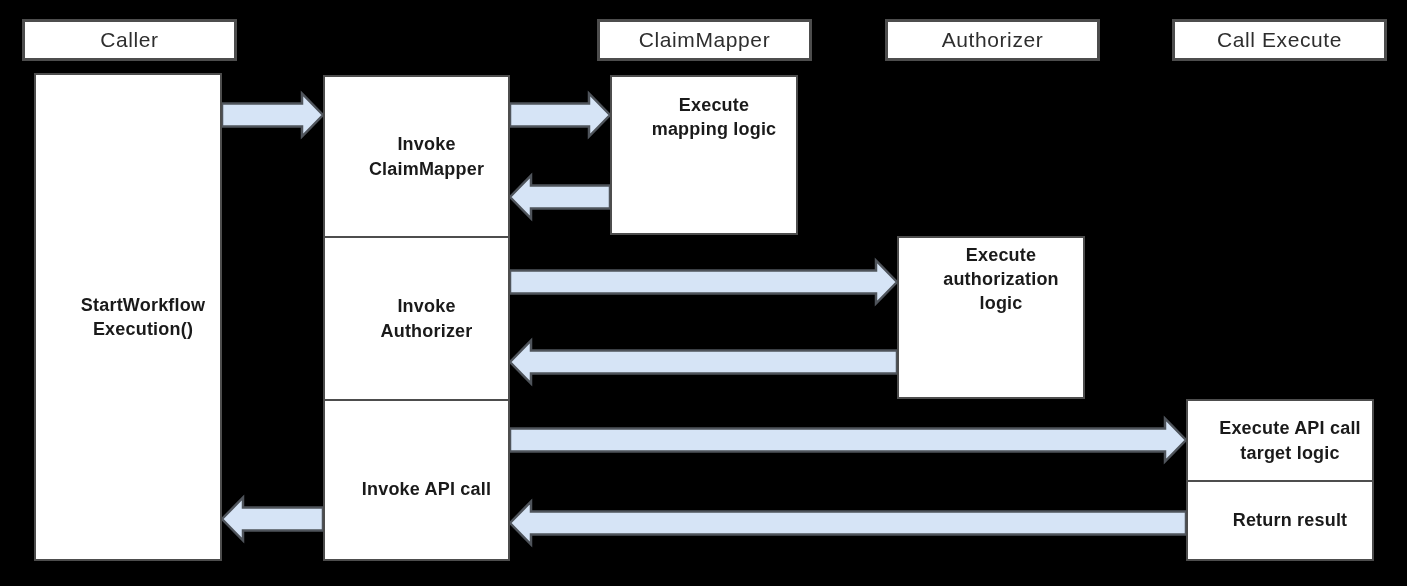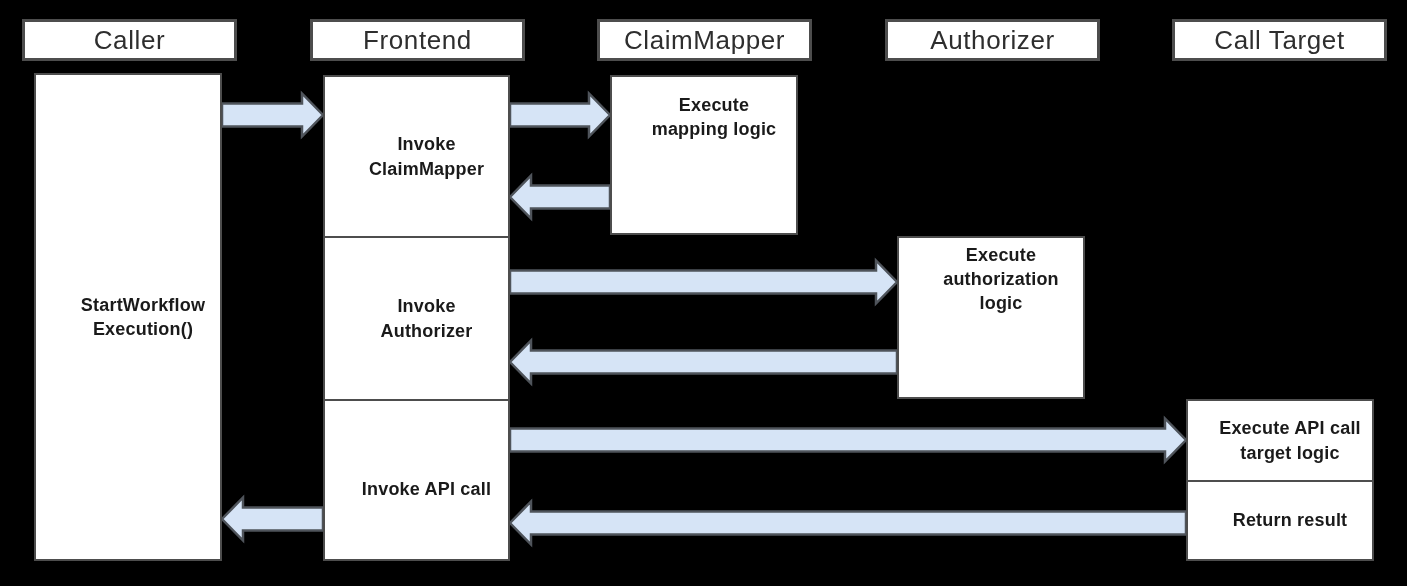--- a/index.html
+++ b/index.html
@@ -25,21 +25,21 @@
     position: absolute;
     top: 19px;
     width: 215px;
     height: 42px;
     background: #fff;
     border: 3px solid #4d4d4d;
     box-sizing: border-box;
     display: flex;
     align-items: center;
     justify-content: center;
-    font-size: 26px;
+    font-size: 21px;
     font-weight: 400;
     letter-spacing: 0.6px;
     color: #2e2e2e;
   }
   .box, .stack {
     position: absolute;
     background: #fff;
     border: 2px solid #4d4d4d;
     box-sizing: border-box;
   }
@@ -85,24 +85,23 @@
     <polygon points="510,103.5 589,103.5 589,93.5 610,115 589,136.5 589,126.5 510,126.5" fill="#d6e4f6"></polygon>
     <polygon points="610,185.5 531,185.5 531,175.5 510,197 531,218.5 531,208.5 610,208.5" fill="#d6e4f6"></polygon>
     <polygon points="510,270.5 876,270.5 876,260.5 897,282 876,303.5 876,293.5 510,293.5" fill="#d6e4f6"></polygon>
     <polygon points="897,350.5 531,350.5 531,340.5 510,362 531,383.5 531,373.5 897,373.5" fill="#d6e4f6"></polygon>
     <polygon points="510,428.5 1165,428.5 1165,418.5 1186,440 1165,461.5 1165,451.5 510,451.5" fill="#d6e4f6"></polygon>
     <polygon points="1186,511.5 531,511.5 531,501.5 510,523 531,544.5 531,534.5 1186,534.5" fill="#d6e4f6"></polygon>
     <polygon points="323,507.5 243,507.5 243,497.5 222,519 243,540.5 243,530.5 323,530.5" fill="#d6e4f6"></polygon>
   </svg>
 
   <div class="hdr" style="left:22px">Caller</div>
-  <div class="hdr" style="left:310px">Frontend</div>
   <div class="hdr" style="left:597px">ClaimMapper</div>
   <div class="hdr" style="left:885px">Authorizer</div>
-  <div class="hdr" style="left:1172px">Call Target</div>
+  <div class="hdr" style="left:1172px">Call Execute</div>
 
   <div class="box cell-single" style="left:34px; top:73px; width:188px; height:488px">StartWorkflow
 Execution()</div>
 
   <div class="stack" style="left:323px; top:75px; width:187px; height:486px">
     <div class="cell" style="height:161px">Invoke
 ClaimMapper</div>
     <div class="cell" style="height:163px">Invoke
 Authorizer</div>
     <div class="cell" style="height:176px">Invoke API call</div>

